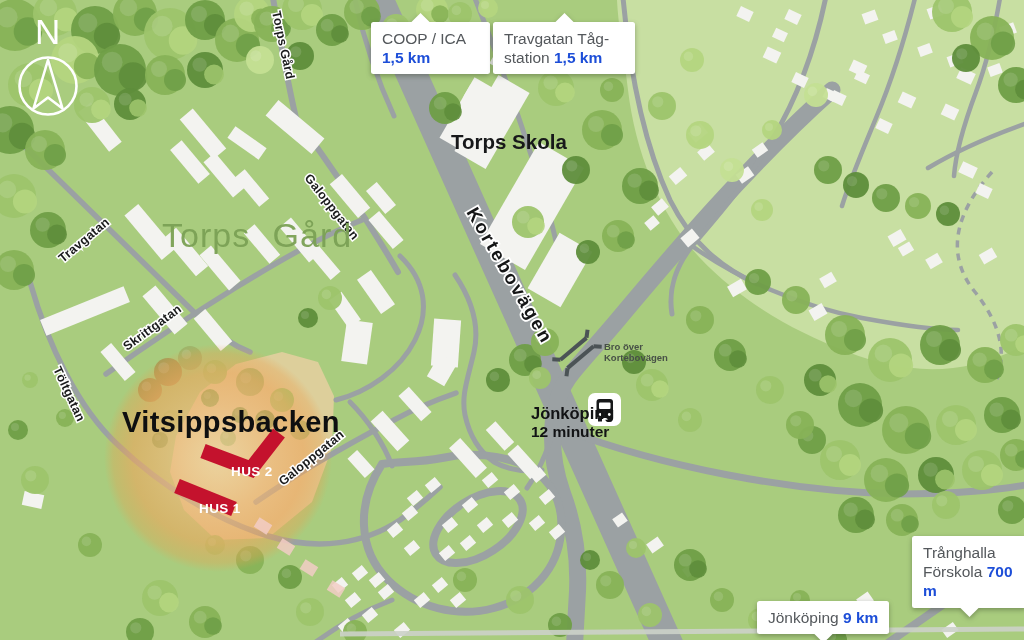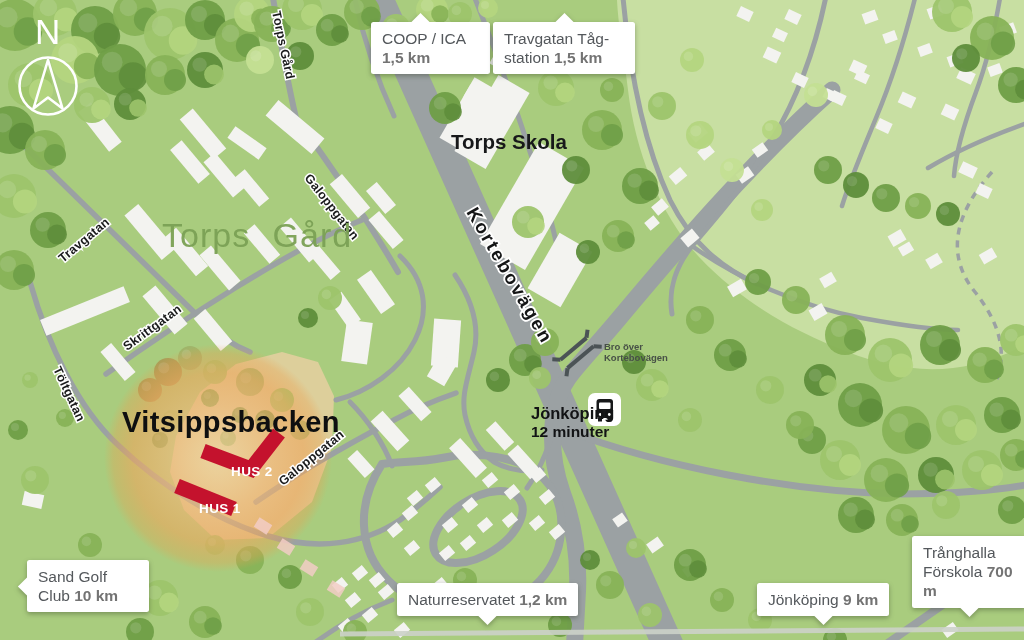--- a/index.html
+++ b/index.html
@@ -10,21 +10,21 @@
   #callouts{position:absolute;inset:0;pointer-events:none;}
   .co{position:absolute;background:#fff;border-radius:2.5px;padding:7px 11px;
       font-size:15.5px;line-height:1.24;color:#54585c;
       filter:drop-shadow(0 2.5px 2.5px rgba(40,50,30,.38));}
   .co::after{content:"";position:absolute;width:15px;height:15px;background:#fff;z-index:-1;}
   .pt::after{top:-6px;left:var(--px,50%);margin-left:-7.5px;transform:rotate(45deg);}
   .pb::after{bottom:-6px;left:var(--px,50%);margin-left:-7.5px;transform:rotate(45deg);}
   .pl::after{left:-6px;top:50%;margin-top:-7.5px;transform:rotate(45deg);}
   .pr::after{right:-6px;top:50%;margin-top:-7.5px;transform:rotate(45deg);}
   .nw{white-space:nowrap;}
-  .dist{color:#737373;font-weight:700;}
+  .dist{color:#1d4ed8;font-weight:700;}
   
   text{font-family:"Liberation Sans",sans-serif;}
   .street{font-size:12.5px;font-weight:700;fill:#1a1b1c;stroke:#ffffff;stroke-width:3px;
           paint-order:stroke;letter-spacing:.3px;}
   .street-big{font-size:18.5px;font-weight:700;fill:#141516;stroke:#ffffff;stroke-width:3.6px;
           paint-order:stroke;letter-spacing:2.5px;}
   .arealabel{font-size:34px;font-weight:500;fill:#7ba155;letter-spacing:1px;word-spacing:12px;opacity:.95;}
   .biglabel{font-size:29px;font-weight:700;fill:#0e0f10;letter-spacing:.4px;}
   .midlabel{font-size:20.5px;font-weight:700;fill:#17181a;}
   .buslabel{font-weight:700;fill:#121315;}
@@ -561,18 +561,16 @@
   <text class="street-big" transform="translate(466,212) rotate(60)">Kortebovägen</text>
 
   <text class="arealabel" x="162" y="247">Torps Gård</text>
   <text class="midlabel" x="451" y="149">Torps Skola</text>
   <text class="biglabel" x="122" y="432">Vitsippsbacken</text>
 </svg>
 
 <div id="callouts">
   <div class="co pt" style="left:371px;top:22px;width:97px;--px:42%"><span class="nm">COOP / ICA</span> <b class="dist">1,5 km</b></div>
   <div class="co pt" style="left:493px;top:22px;width:120px"><span class="nm">Travgatan Tåg-station</span> <b class="dist">1,5 km</b></div>
-  <div class="co pl" style="left:27px;top:560px;width:100px"><span class="nm">Sand Golf Club</span> <b class="dist">10 km</b></div>
-  <div class="co pb nw" style="left:397px;top:583px"><span class="nm">Naturreservatet</span> <b class="dist">1,2 km</b></div>
-  <div class="co pb nw" style="left:757px;top:583px"><span class="nm">Jönköping</span> <b class="dist">9 km</b></div>
+  <div class="co pb nw" style="left:757px;top:601px"><span class="nm">Jönköping</span> <b class="dist">9 km</b></div>
   <div class="co pb" style="left:912px;top:536px;width:92px"><span class="nm">Trånghalla Förskola</span> <b class="dist">700 m</b></div>
 </div>
 </div>
 
 </body></html>

